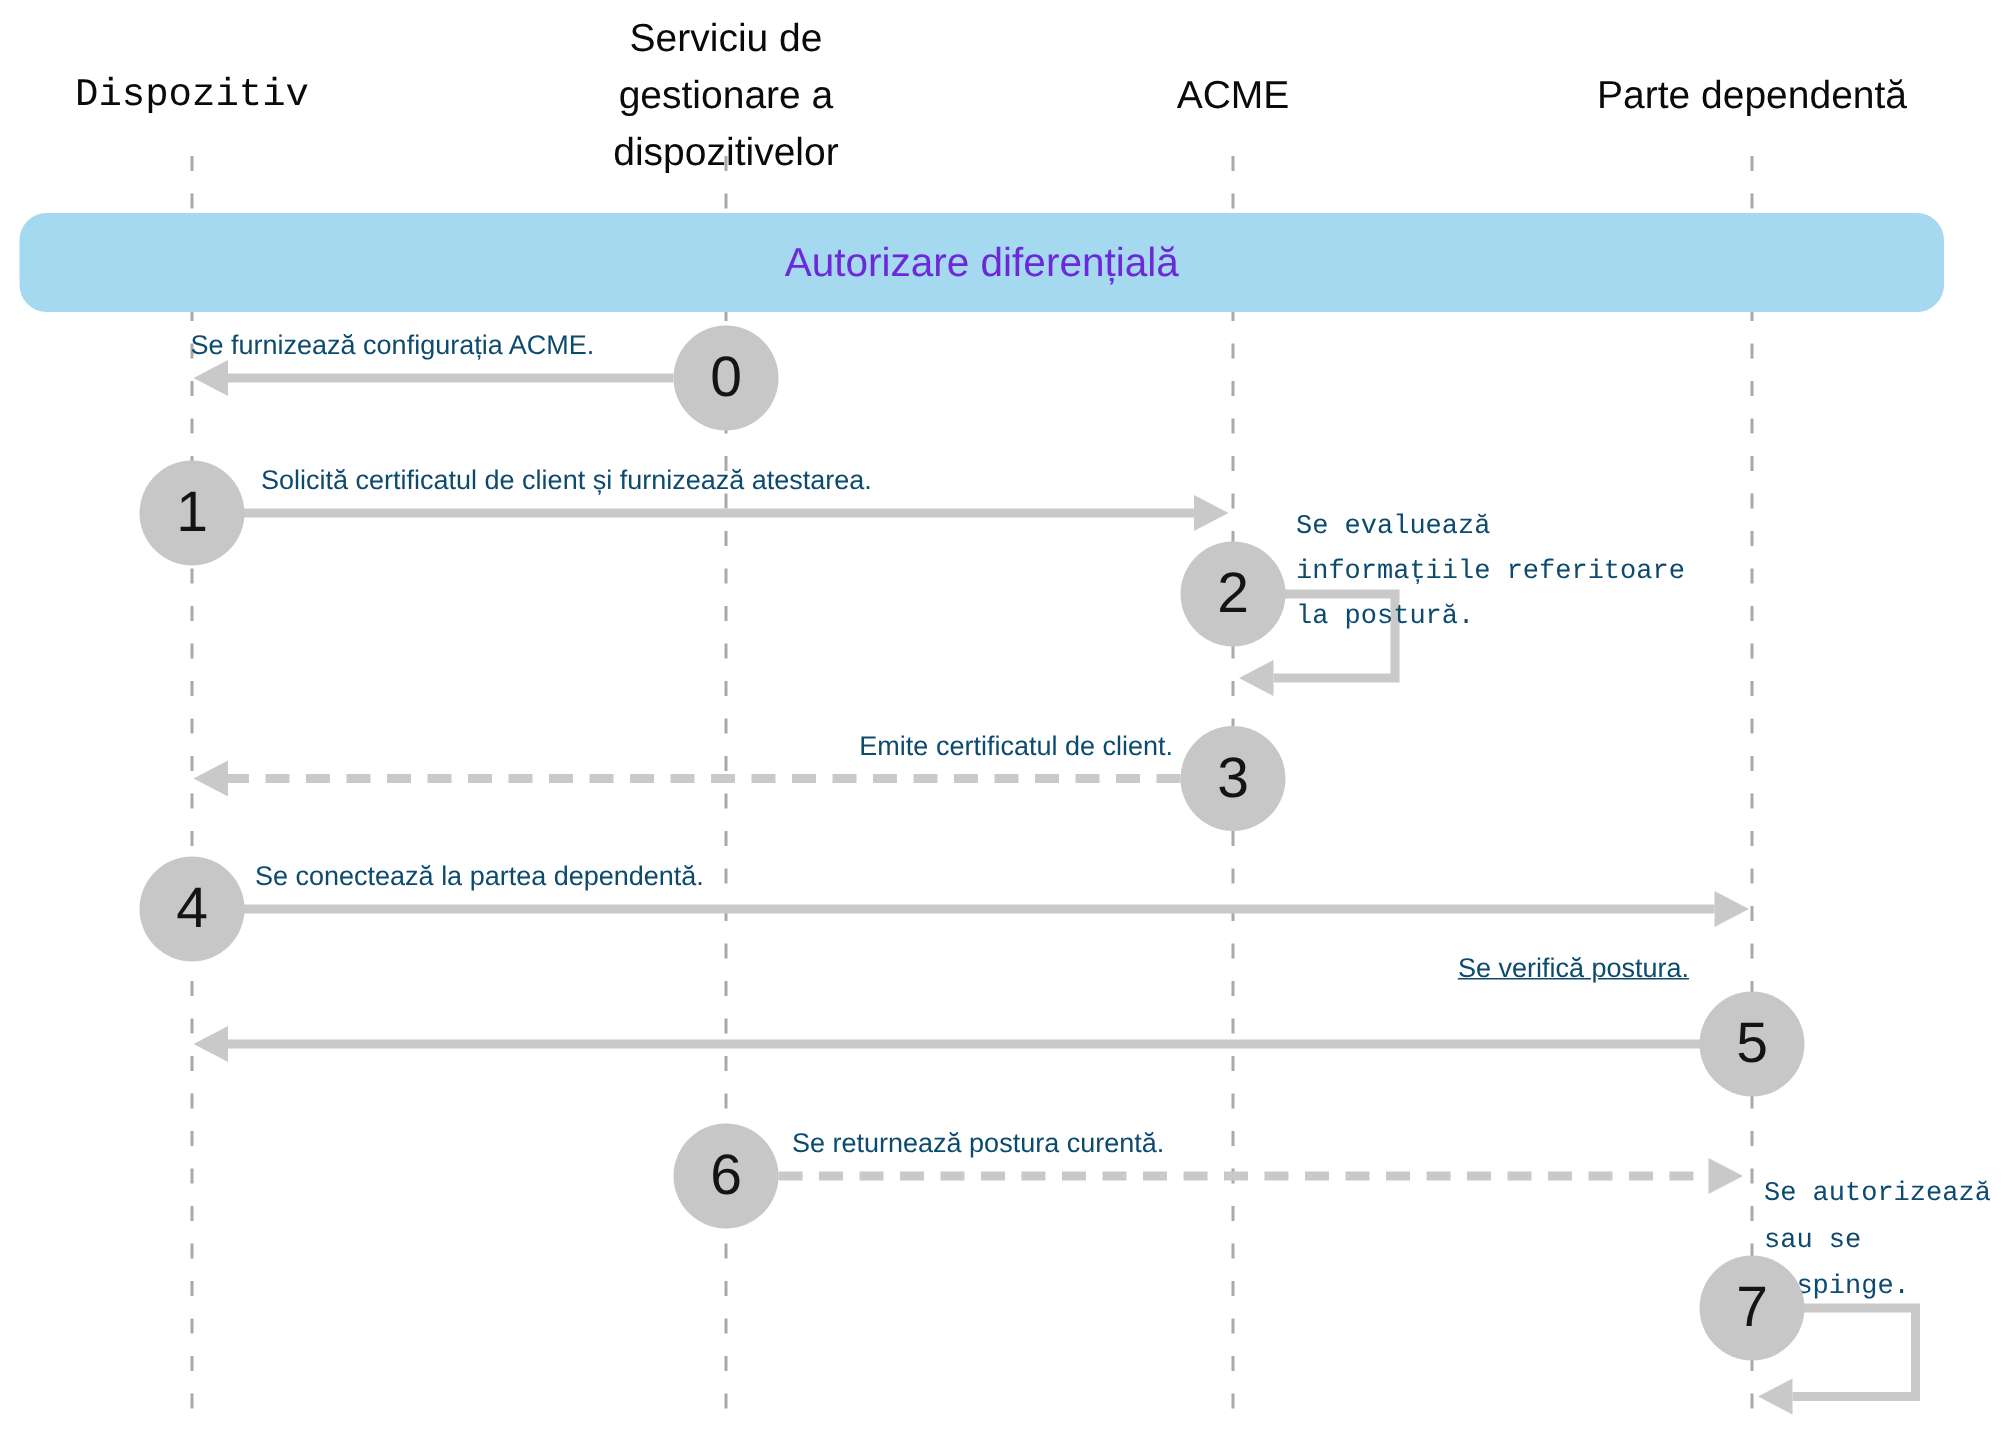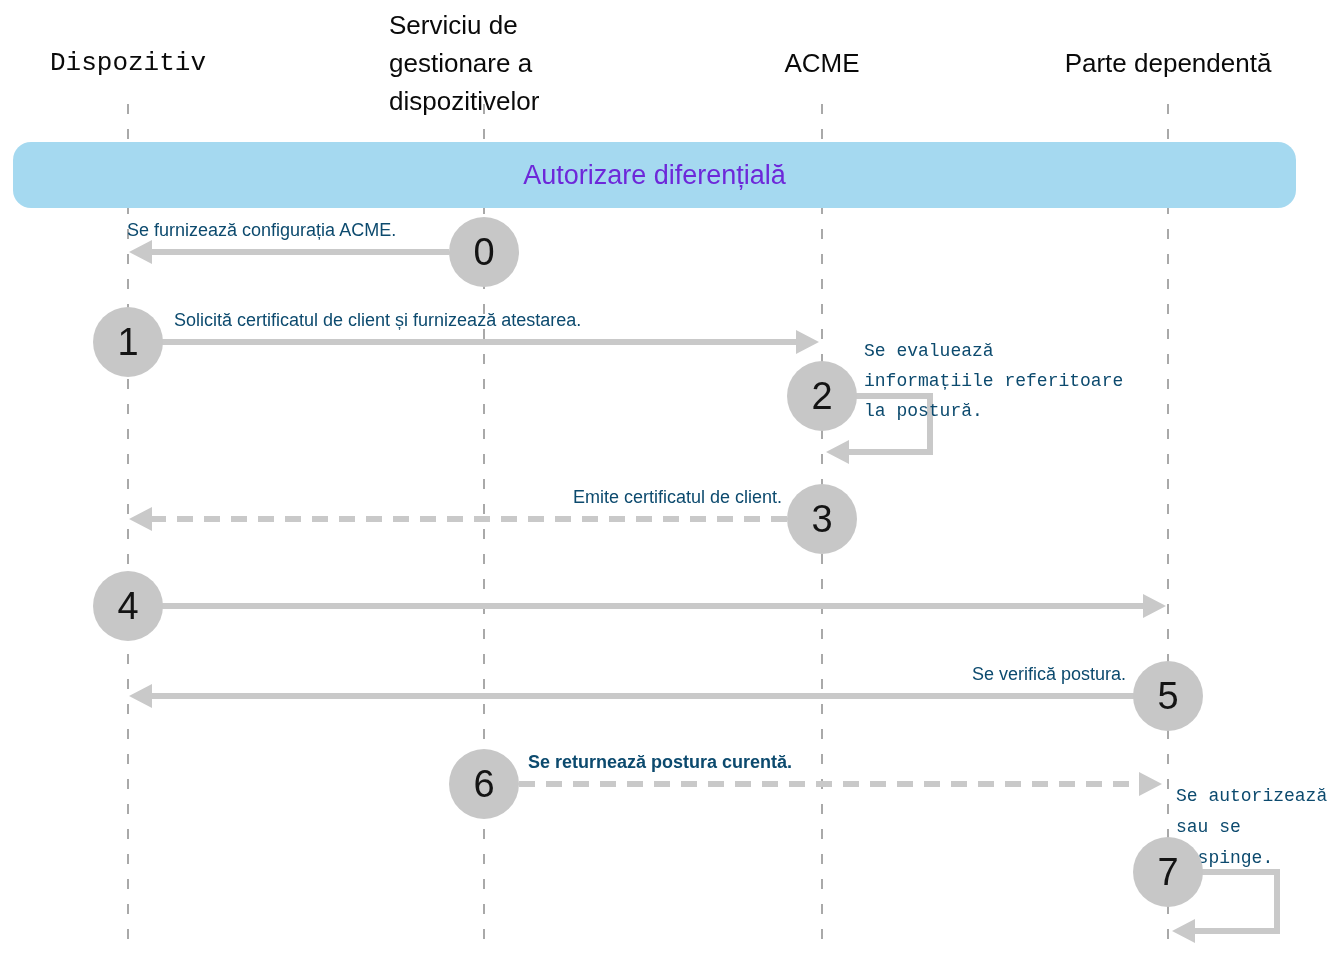--- a/index.html
+++ b/index.html
@@ -15,21 +15,21 @@
   .banner{
     position:absolute;z-index:2;
     left:13px;top:142px;width:1283px;height:66px;
     background:#A5D9F0;border-radius:18px;
     display:flex;align-items:center;justify-content:center;
   }
   .banner-label{font-size:27px;color:#6d28d9;}
   .actor{
     position:absolute;z-index:3;top:44px;
     transform:translateX(-50%);
-    text-align:left;font-size:26px;line-height:38px;color:#0a0a0a;
+    text-align:center;font-size:26px;line-height:38px;color:#0a0a0a;
     white-space:nowrap;
   }
   .actor.wrap{top:6px;white-space:normal;width:190px;}
   .msg{
     position:absolute;z-index:3;
     font-size:18px;line-height:26px;color:#0c4a6e;white-space:nowrap;
   }
   .msg.right{text-align:center;}
   .msg.wrap{white-space:normal;font-family:Liberation Mono, monospace;}
   .badge{
@@ -101,22 +101,23 @@
   <div class="actor" style="left:1168px;">Parte dependentă</div>
 
   <div class="banner">
     <span class="banner-label">Autorizare diferențială</span>
   </div>
 
   <div class="msg" style="left:127px;top:217px;">Se furnizează configurația ACME.</div>
   <div class="msg" style="left:174px;top:307px;">Solicită certificatul de client și furnizează atestarea.</div>
   <div class="msg wrap" style="left:864px;top:336px;width:265px;line-height:30px;">Se evaluează informațiile referitoare la postură.</div>
   <div class="msg right" style="right:556px;top:484px;">Emite certificatul de client.</div>
-  <div class="msg right" style="right:212px;top:661px;">Se verifică postura.</div>
-  <div class="msg" style="left:528px;top:749px;font-weight:bold;">Se returnează postura curentă.</div>
+  <div class="msg" style="left:170px;top:571px;">Se conectează la partea dependentă.</div>
+  <div class="msg right" style="right:212px;top:632px;text-decoration:underline;">Se verifică postura.</div>
+  <div class="msg" style="left:528px;top:749px;">Se returnează postura curentă.</div>
   <div class="msg wrap" style="left:1176px;top:781px;width:172px;line-height:31px;">Se autorizează sau se respinge.</div>
 
   <div class="badge" style="left:449px;top:217px;">0</div>
   <div class="badge" style="left:93px;top:307px;">1</div>
   <div class="badge" style="left:787px;top:361px;">2</div>
   <div class="badge" style="left:787px;top:484px;">3</div>
   <div class="badge" style="left:93px;top:571px;">4</div>
   <div class="badge" style="left:1133px;top:661px;">5</div>
   <div class="badge" style="left:449px;top:749px;">6</div>
   <div class="badge" style="left:1133px;top:837px;">7</div>

